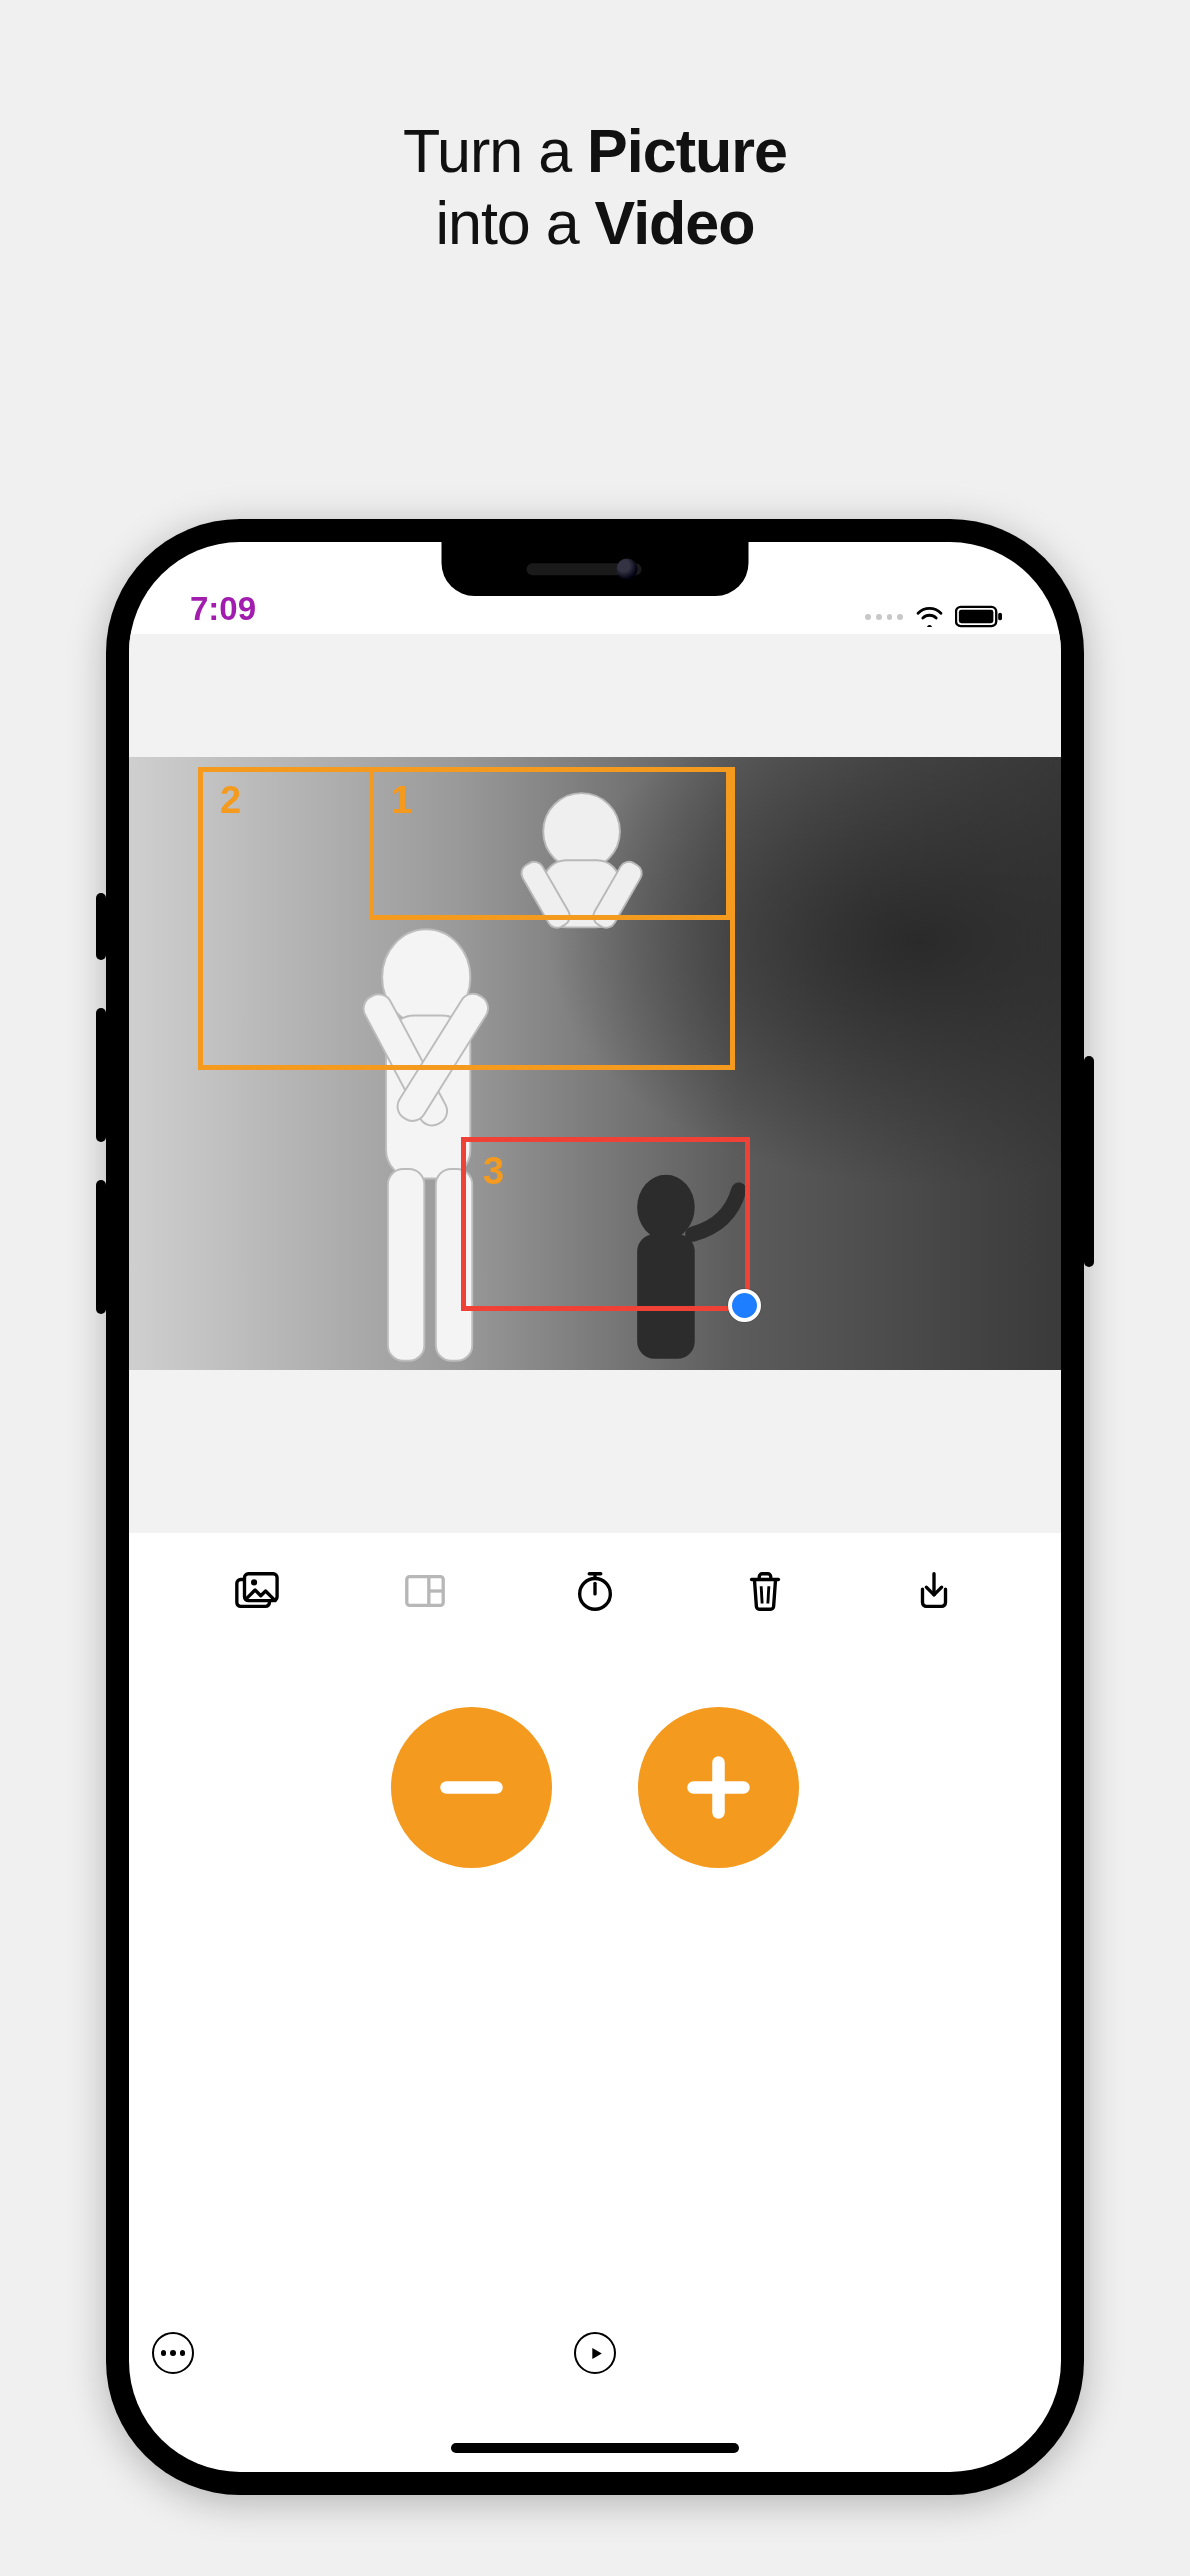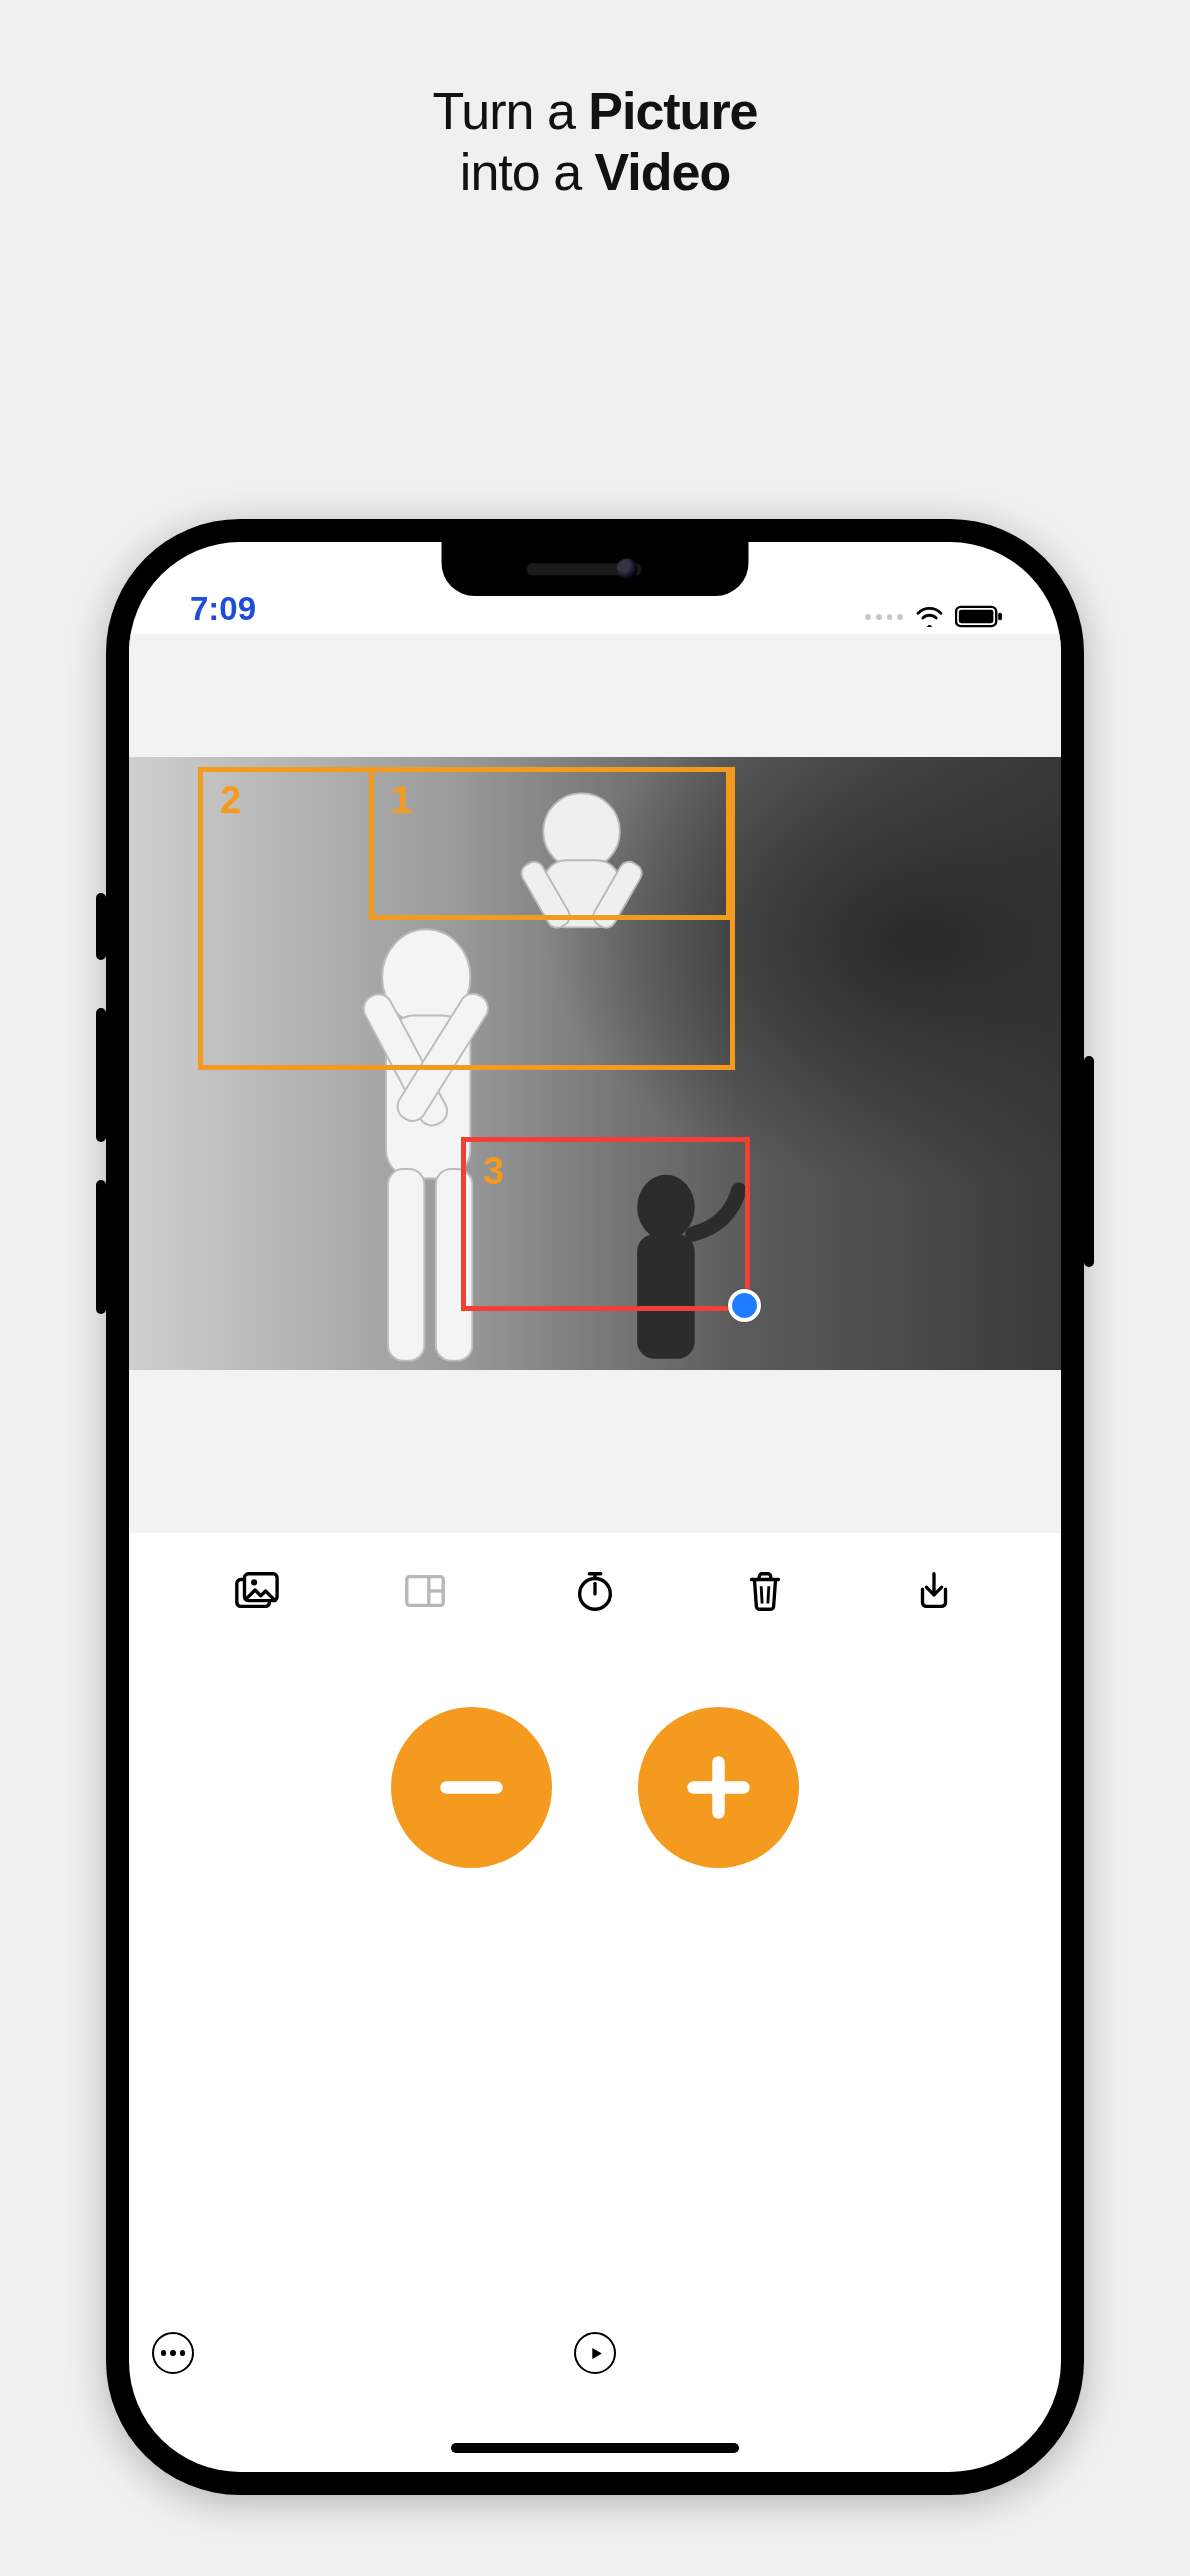--- a/index.html
+++ b/index.html
@@ -14,24 +14,24 @@
     width: 1190px;
     height: 2576px;
     position: relative;
     display: flex;
     flex-direction: column;
     align-items: center;
   }
 
   
   .headline {
-    margin-top: 81px;
+    margin-top: 116px;
     text-align: center;
     color: #111;
-    font-size: 52px;
+    font-size: 61px;
     line-height: 1.18;
     font-weight: 400;
     letter-spacing: -1px;
   }
   .headline .bold { font-weight: 800; }
 
   
   .phone {
     position: absolute;
     top: 519px;
@@ -99,21 +99,21 @@
 
   
   .statusbar {
     height: 92px;
     display:flex;
     align-items:flex-end;
     justify-content:space-between;
     padding: 0 58px 5.8px 61px;
     font-size: 33px;
     font-weight: 600;
-    color:#1d4ed8;
+    color:#a21caf;
   }
   .status-right { display:flex; align-items:center; gap:11.5px; }
   .dots { display:flex; gap:4.8px; }
   .dots span { width:5.8px; height:5.8px; border-radius:50%; background:#c8c8c8; }
   .wifi svg, .batt svg { display:block; }
 
   
   .greystrip { height:123px; background:#f2f2f2; }
 
   

